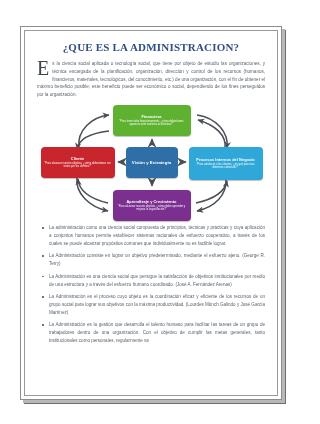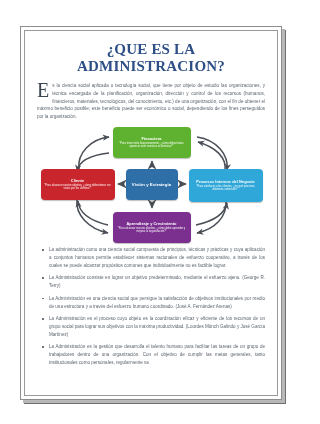--- a/index.html
+++ b/index.html
@@ -37,21 +37,21 @@
     left: 0; top: 0; right: 0; bottom: 0;
     padding: 8px 10px 4px 10px;
     overflow: hidden;
   }
 
   
   .doc-title {
     text-align: center;
     font-family: "Liberation Serif", serif;
     font-weight: bold;
-    font-size: 15px;
+    font-size: 11px;
     letter-spacing: .2px;
     color: #2d4f86;
     margin: 2px 0 7px 0;
   }
 
   
   .intro {
     font-size: 4.55px;
     line-height: 1.72;
     color: #5d6670;

